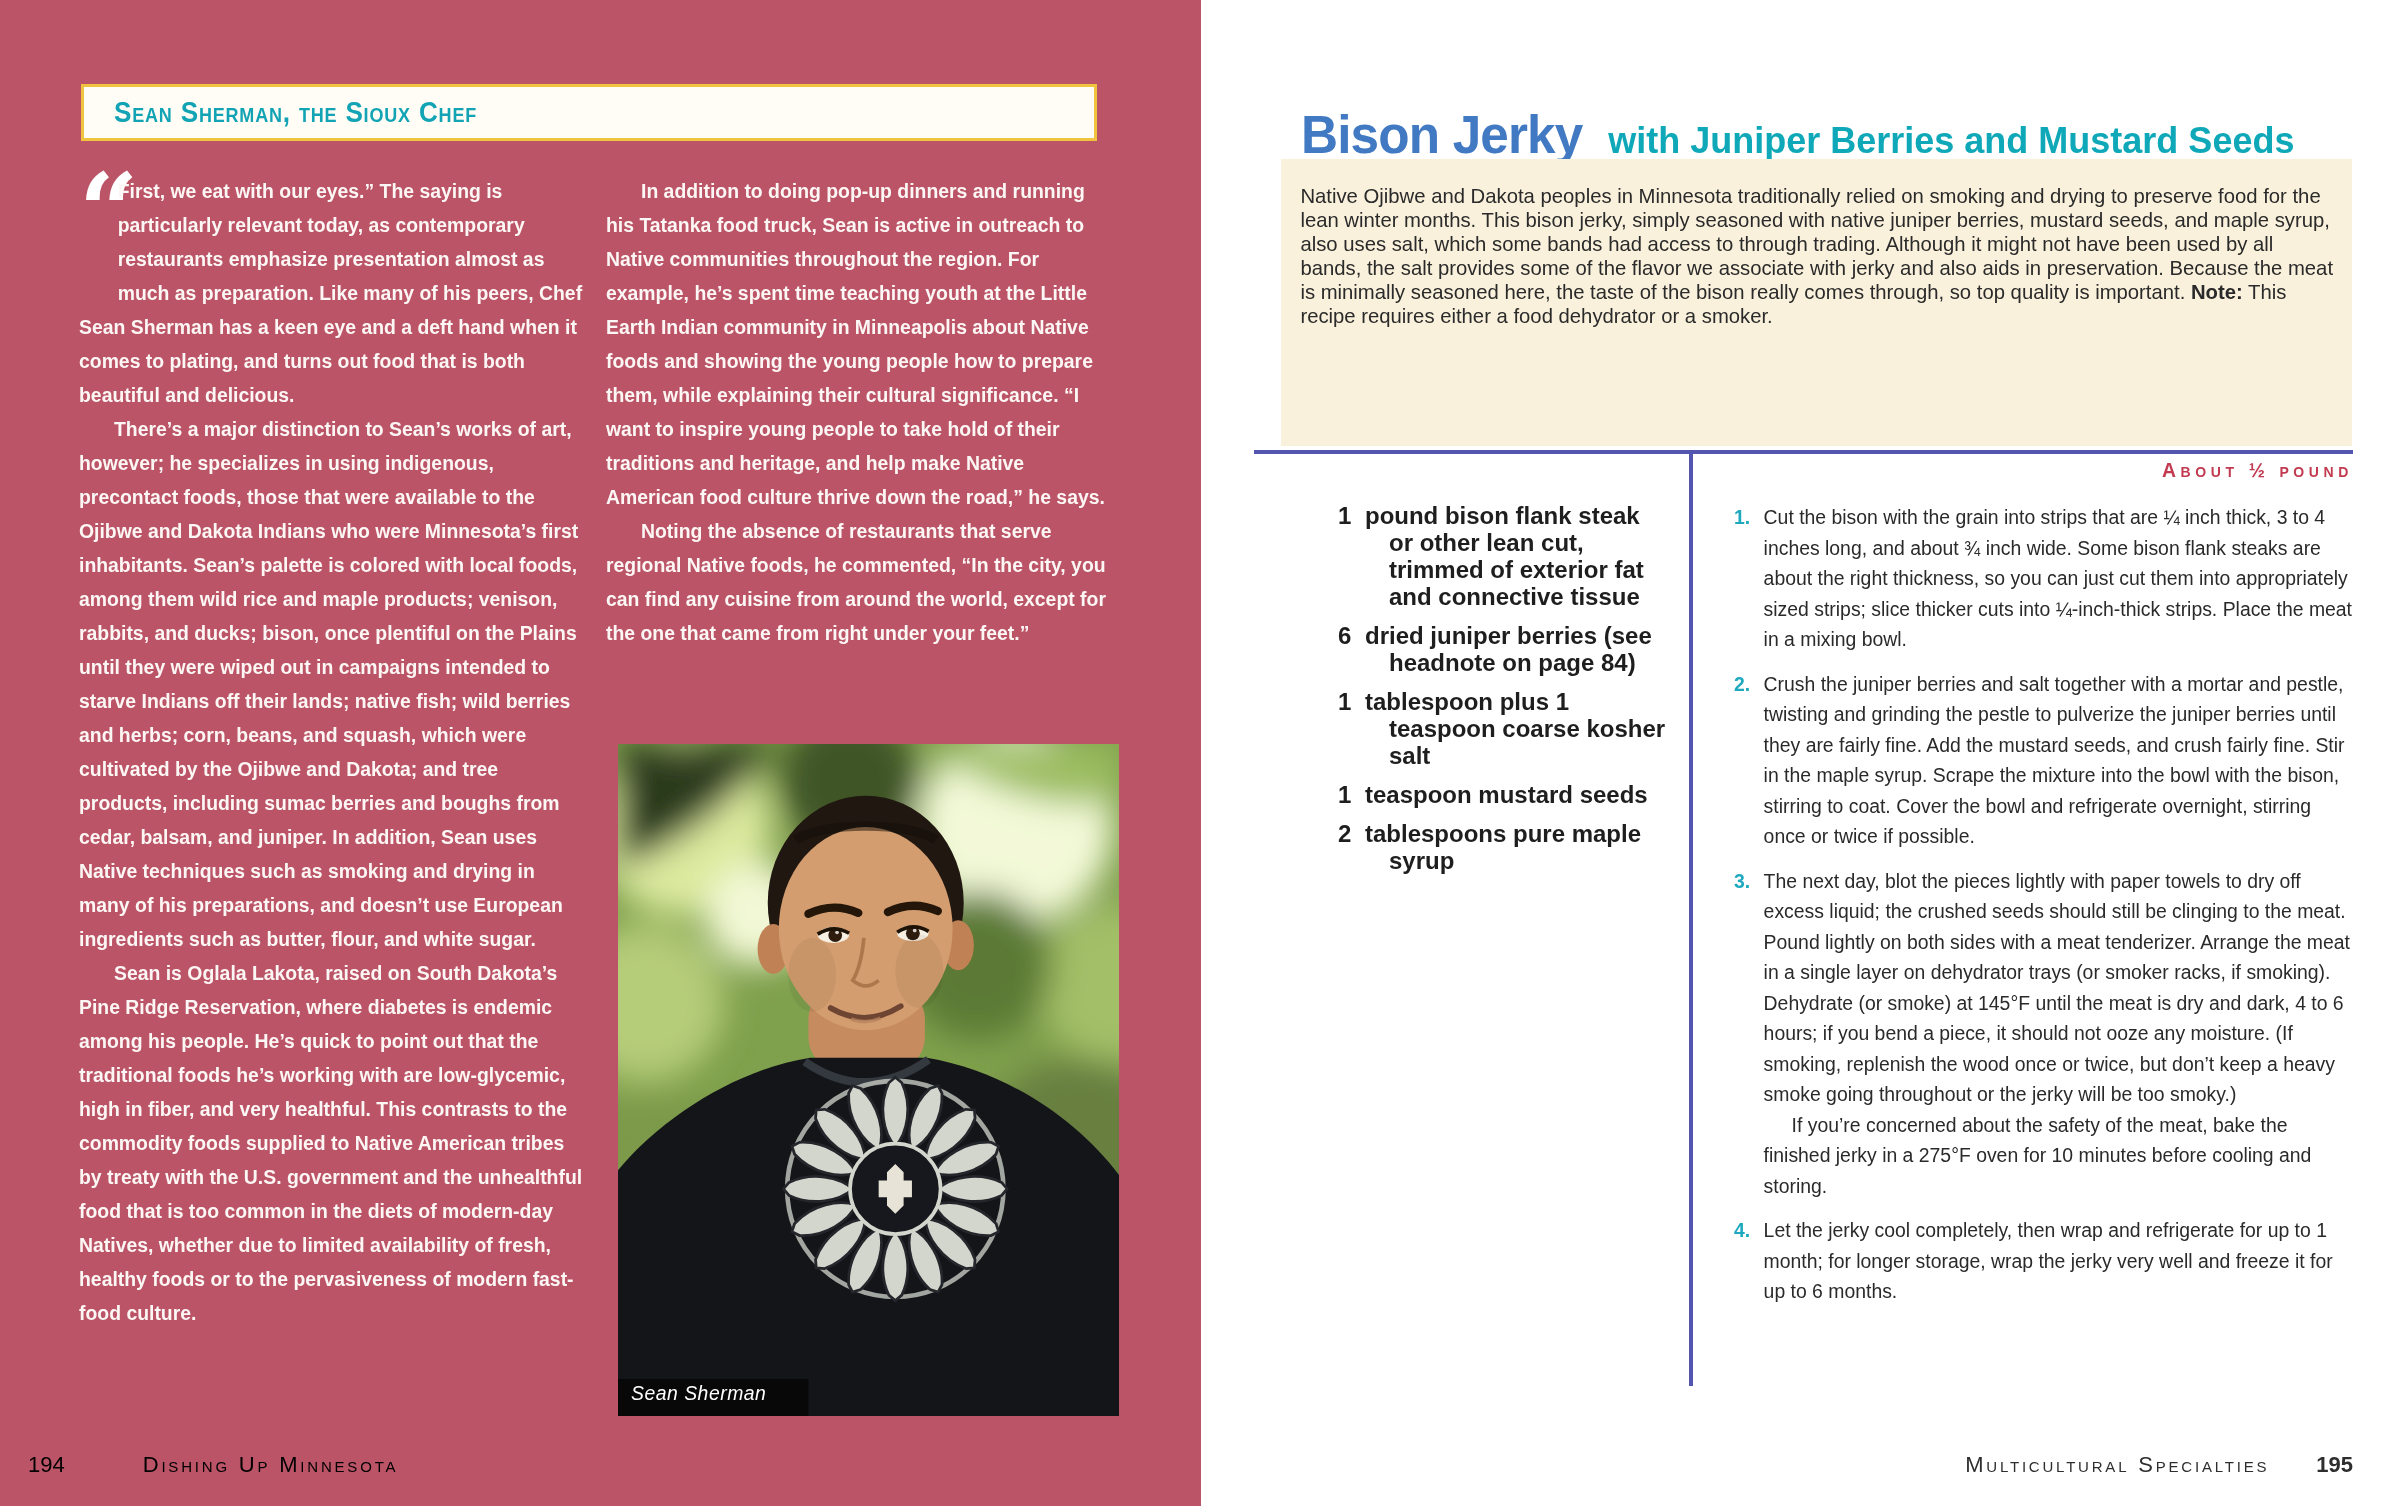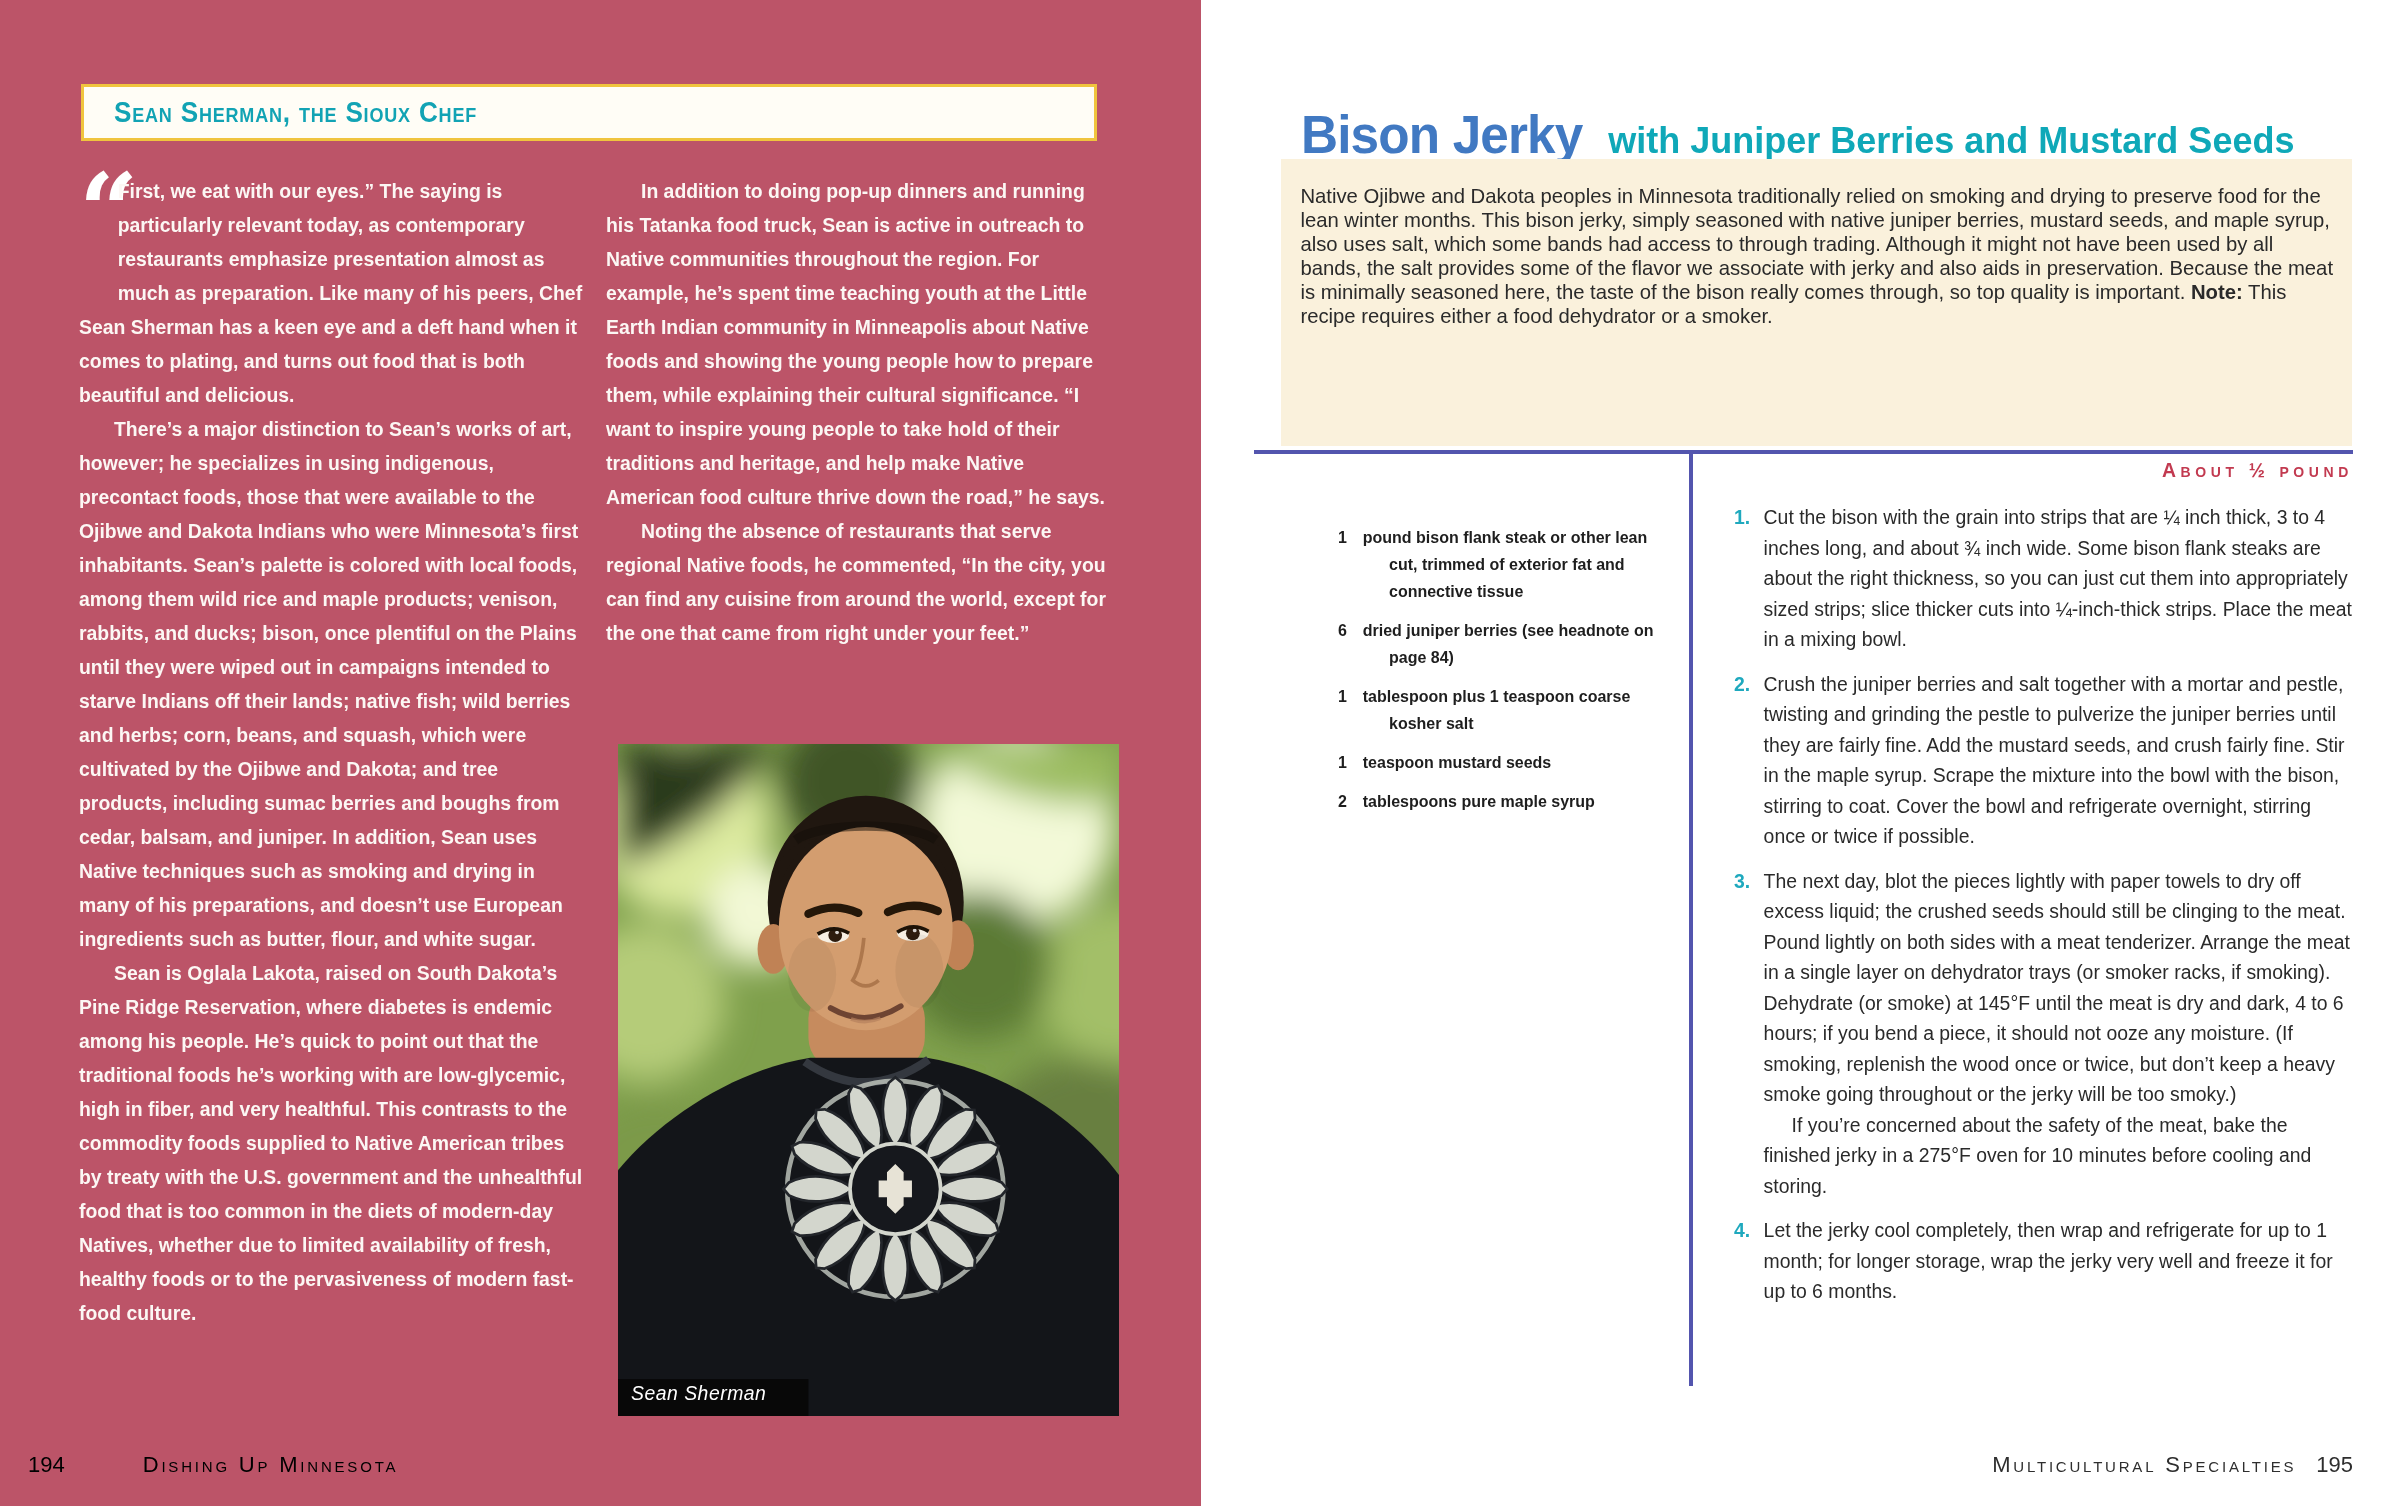--- a/index.html
+++ b/index.html
@@ -50,21 +50,21 @@
   .photo svg{display:block;width:100%;height:100%;}
   .photo figcaption{
     position:absolute;left:13px;bottom:11px;
     color:#FFFFFF;font-style:italic;font-size:19.4px;letter-spacing:0.5px;
   }
   .folio{position:absolute;top:1452px;font-size:22px;}
   .folio .folio-caps{font-variant:small-caps;letter-spacing:2.8px;}
   .folio-left{left:28px;color:#000000;}
   .folio-left .folio-caps{margin-left:78px;}
   .folio-right{right:49px;color:#2E2E2E;text-align:right;}
-  .folio-right .pagenum{margin-left:20px;font-weight:normal;}
+  .folio-right .pagenum{margin-left:47px;font-weight:bold;}
 
   
   .recipe-title-row{position:absolute;left:100px;top:103px;white-space:nowrap;}
   .recipe-title{
     font-size:54px;font-weight:bold;color:var(--blue-title);letter-spacing:-0.9px;
     display:inline-block;transform:scaleX(0.95);transform-origin:left bottom;
   }
   .recipe-subtitle{
     font-size:36px;font-weight:bold;color:var(--subtitle-teal);margin-left:11px;letter-spacing:0;
   }
@@ -74,23 +74,23 @@
     font-size:20.3px;line-height:24px;color:var(--ink);
   }
   .rule-h{position:absolute;left:53px;top:450px;width:1099px;height:3.7px;background:var(--rule-blue);}
   .rule-v{position:absolute;left:488px;top:450px;width:3.7px;height:936px;background:var(--rule-blue);}
   .yield{
     position:absolute;right:49px;top:459px;
     color:var(--crimson);font-variant:small-caps;font-weight:bold;
     font-size:19.4px;letter-spacing:4.6px;text-align:center;
   }
   .ingredients{
-    position:absolute;left:137px;top:524px;width:329px;
+    position:absolute;left:137px;top:502px;width:329px;
     list-style:none;margin:0;padding:0;
-    font-size:16px;line-height:27px;font-weight:bold;color:#1E1E1E;
+    font-size:24px;line-height:27px;font-weight:bold;color:#1E1E1E;
   }
   .ingredients .ing{padding-left:51px;text-indent:-51px;margin:0 0 12px 0;}
   .ingredients .qty{display:inline-block;min-width:20.3px;text-indent:0;}
   .directions{
     position:absolute;left:533px;top:502px;width:621px;
     list-style:none;margin:0;padding:0;
     font-size:19.4px;line-height:30.5px;color:var(--ink);
   }
   .directions .step{display:flex;margin:0 0 14px 0;}
   .directions .num{flex:0 0 29.6px;color:var(--step-teal);font-weight:bold;}

